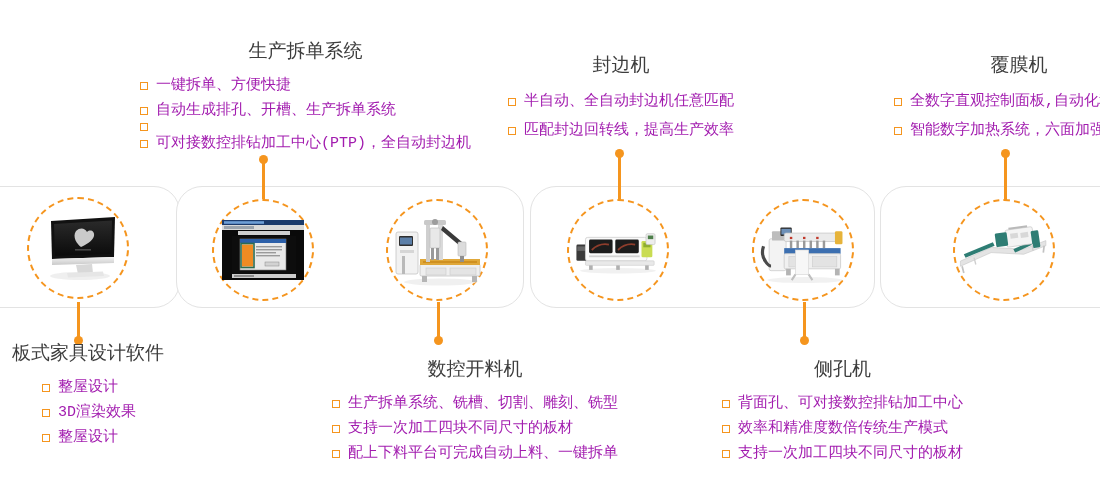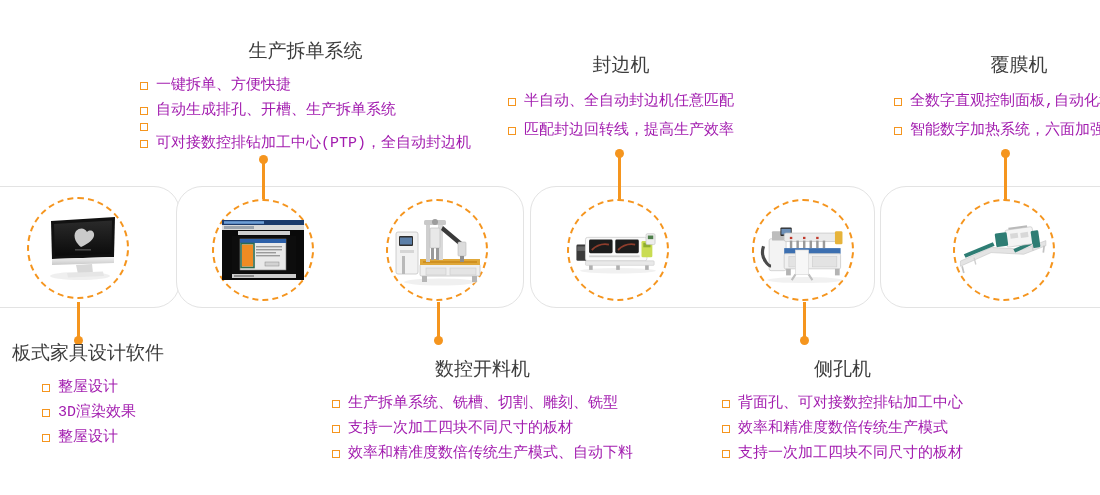--- a/index.html
+++ b/index.html
@@ -324,21 +324,21 @@
       <li>
         <span class="bx"></span>
         <span>生产拆单系统、铣槽、切割、雕刻、铣型</span>
       </li>
       <li>
         <span class="bx"></span>
         <span>支持一次加工四块不同尺寸的板材</span>
       </li>
       <li>
         <span class="bx"></span>
-        <span>效率和精准度数倍传统生产模式、自动下料</span>
+        <span>配上下料平台可完成自动上料、一键拆单</span>
       </li>
     </ul>
   </div>
 
   <div class="block" style="left:722px;top:356px;">
     <div class="title center">侧孔机</div>
     <ul class="bullets">
       <li>
         <span class="bx"></span>
         <span>背面孔、可对接数控排钻加工中心</span>

